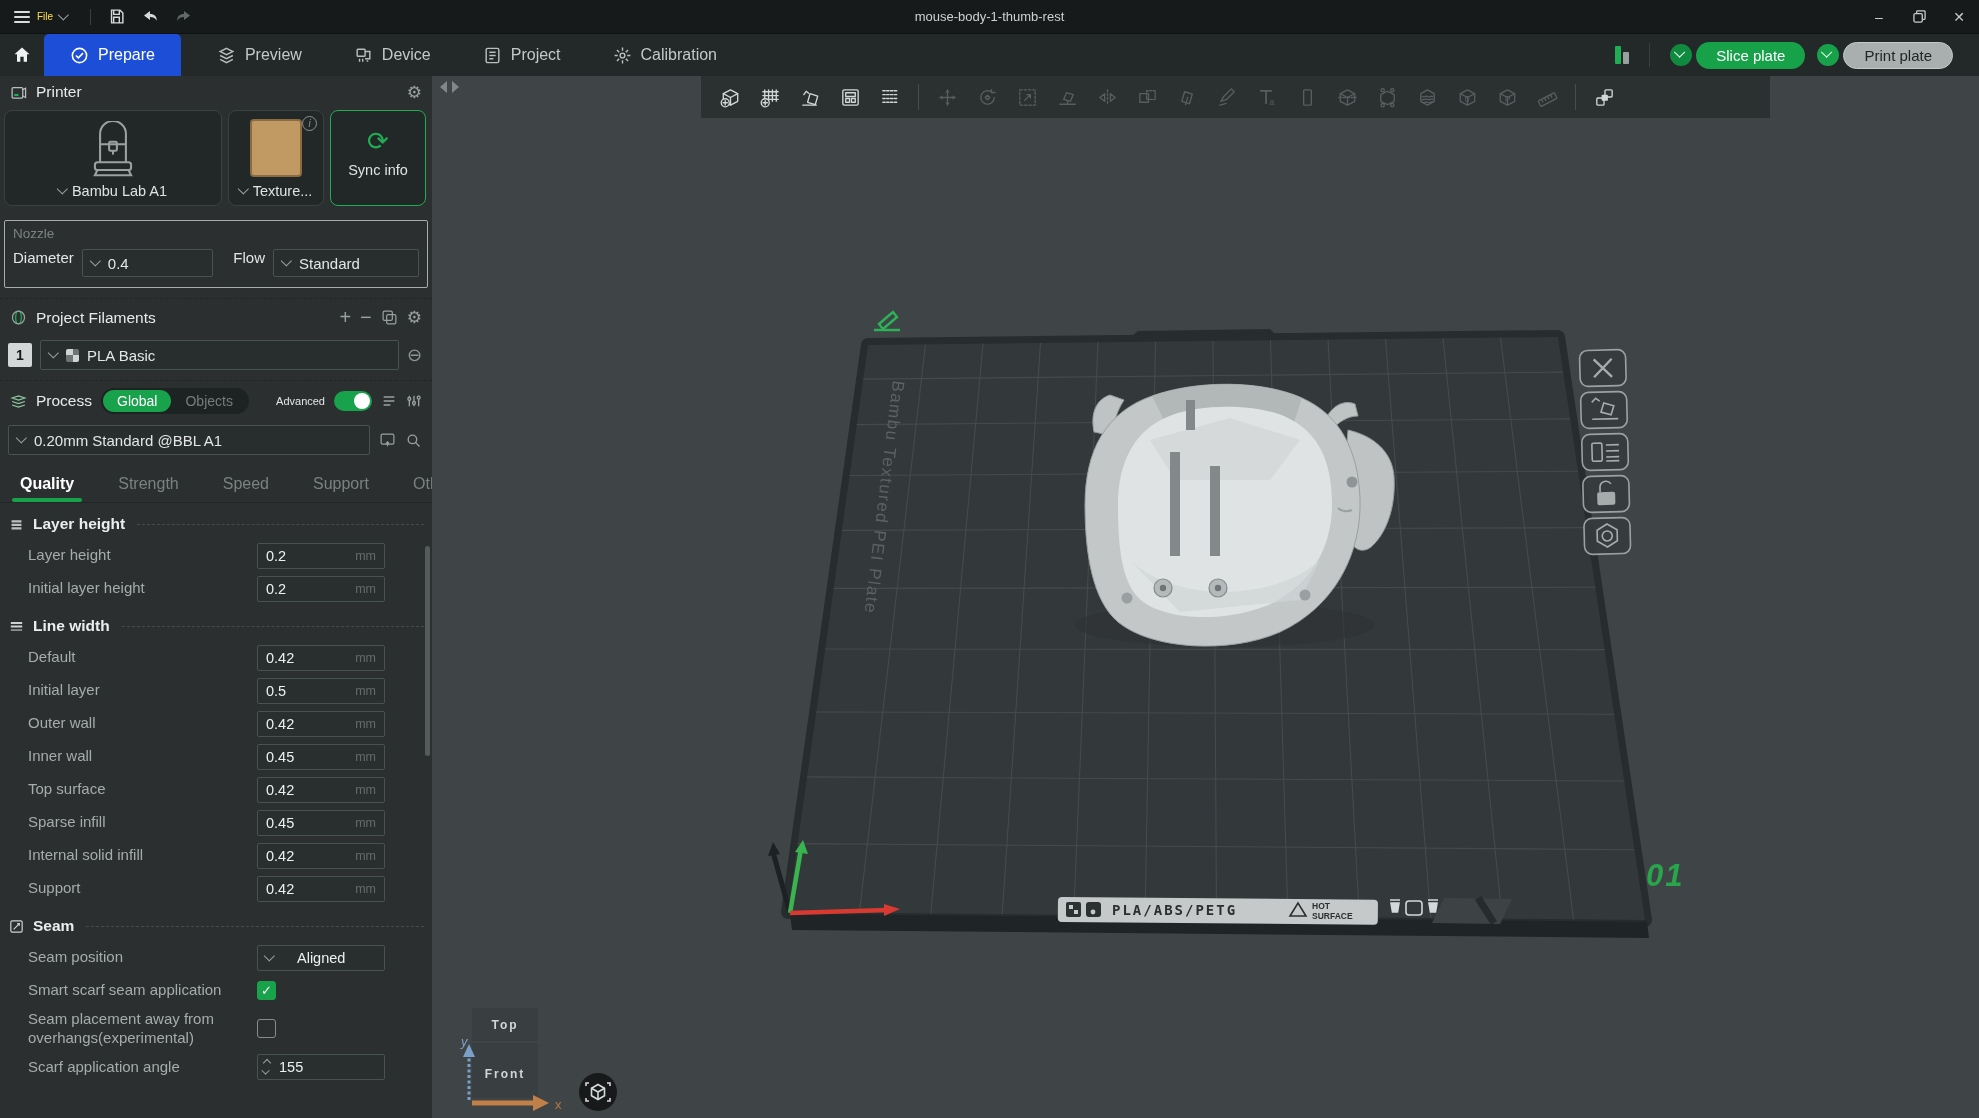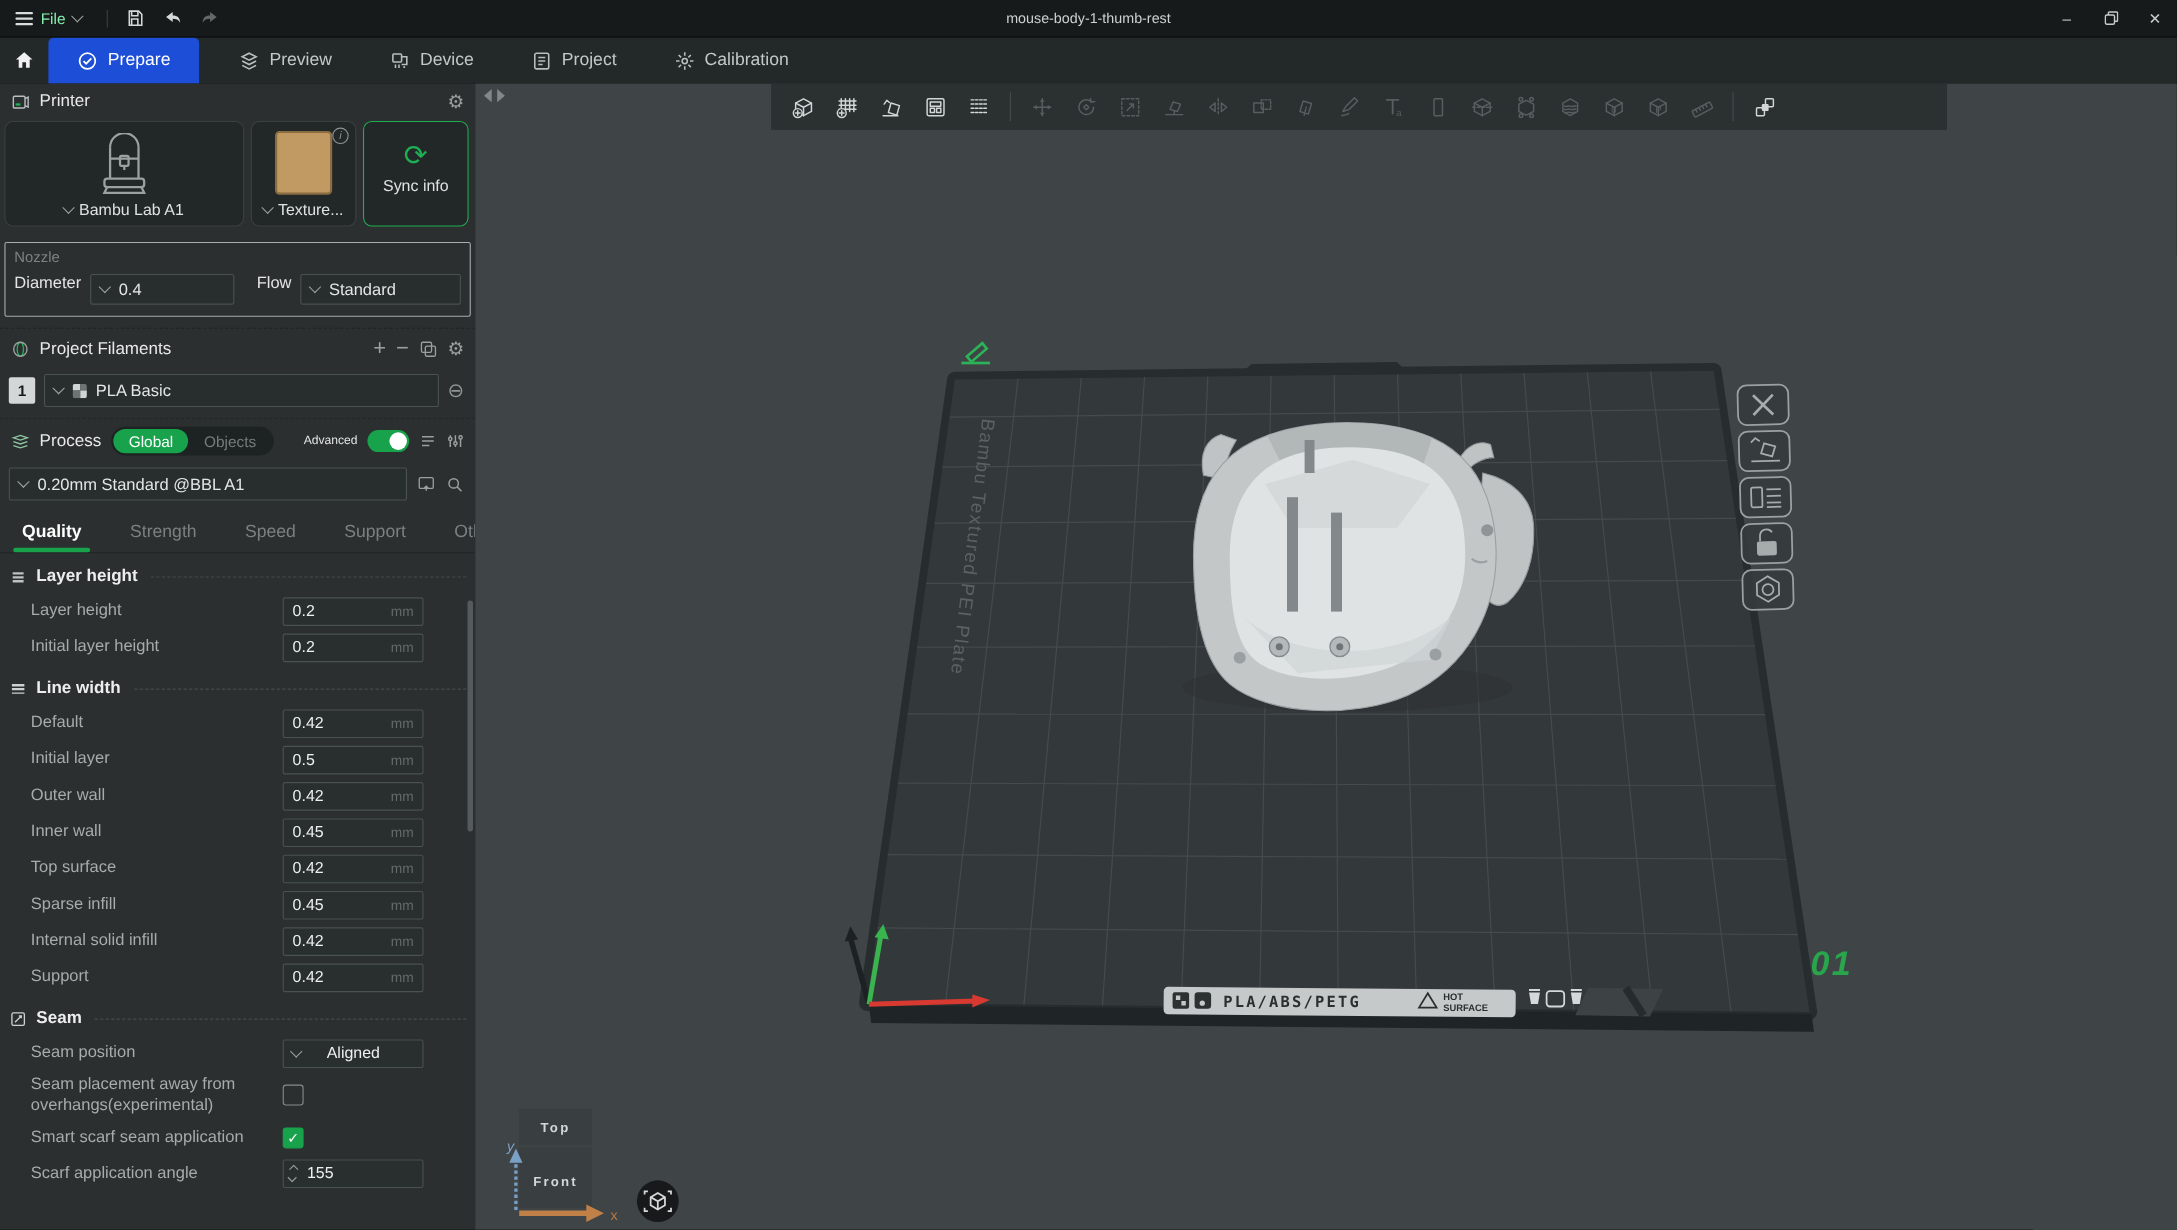--- a/index.html
+++ b/index.html
@@ -5,21 +5,21 @@
 *{margin:0;padding:0;box-sizing:border-box}
 html,body{width:1979px;height:1118px;overflow:hidden;background:#0f1313;font-family:"Liberation Sans",sans-serif}
 svg{display:block}
 .app{width:1979px;height:1118px;display:flex;flex-direction:column;color:#e6e8e8;font-size:15px}
 
 
 .titlebar{height:34px;background:#161a1a;display:flex;align-items:center;position:relative;flex:none;border-bottom:1px solid #0d1111}
 .menu-file{display:flex;align-items:center;gap:7px;padding:0 14px;height:100%;cursor:pointer}
 .burger{width:16px;display:flex;flex-direction:column;gap:3px}
 .burger i{height:2px;background:#d8dcdc;border-radius:1px}
-.menu-file .lbl{font-size:14px;color:#86efac}
+.menu-file .lbl{font-size:10px;color:#fde047}
 .chev{width:8px;height:8px;border-left:1.6px solid #9aa0a0;border-bottom:1.6px solid #9aa0a0;display:inline-block;transform:rotate(-45deg) translate(1px,-2px)}
 .tb-vsep{width:1px;height:16px;background:#3a4040;margin:0 8px}
 .tb-ibtn{width:34px;height:100%;display:flex;align-items:center;justify-content:center;color:#d5d9d9;cursor:pointer}
 .tb-ibtn.dim{color:#636969}
 .tb-title{position:absolute;left:0;right:0;text-align:center;font-size:13px;color:#cdd1d1;pointer-events:none}
 .win-group{margin-left:auto;display:flex;height:100%}
 .win-btn{width:40px;height:100%;display:flex;align-items:center;justify-content:center;color:#c7cbcb;font-size:14px;cursor:pointer}
 
 
 .tabbar{height:42px;background:#232828;display:flex;align-items:stretch;flex:none}
@@ -191,20 +191,39 @@
         </svg>
       <span>Project</span>
     </div>
     <div class="tab">
       <svg width="19" height="19" viewBox="0 0 24 24" fill="none" stroke="currentColor" stroke-width="1.8">
           <circle cx="12" cy="12" r="3"></circle>
           <path d="M12 2v4M12 18v4M2 12h4M18 12h4M5 5l2.8 2.8M16.2 16.2L19 19M19 5l-2.8 2.8M7.8 16.2L5 19"></path>
         </svg>
       <span>Calibration</span>
     </div>
+    <div class="tabbar-right">
+      <span class="plates-ic">
+        <i style="width:6px;height:18px"></i>
+        <i style="width:6px;height:12px;background:#9aa0a0"></i>
+      </span>
+      <span class="tb-vsep" style="height:24px"></span>
+      <div class="action-group">
+        <span class="chev-circle cc-dgreen">
+            <span class="chev"></span>
+          </span>
+        <span class="pill green">Slice plate</span>
+      </div>
+      <div class="action-group">
+        <span class="chev-circle cc-green">
+            <span class="chev"></span>
+          </span>
+        <span class="pill silver">Print plate</span>
+      </div>
+    </div>
   </div>
 
   <div class="main">
 
     <aside class="sidebar">
 
       <div class="sec-head" style="border-top:none">
         <svg width="17" height="17" viewBox="0 0 24 24" fill="none" stroke="#b9bebe" stroke-width="1.8">
             <rect x="3" y="5" width="15" height="15" rx="1.5"></rect>
             <path d="M18 8l4-2v13l-4-2"></path>
@@ -470,29 +489,29 @@
           <div class="srow">
             <span class="lbl">Seam position</span>
             <span class="ctl">
               <span class="sel-field">
                 <span class="chev"></span>
                 <span class="v">Aligned</span>
               </span>
             </span>
           </div>
           <div class="srow">
+            <span class="lbl">Smart scarf seam application</span>
+            <span class="ctl">
+              <span class="cb on">✓</span>
+            </span>
+          </div>
+          <div class="srow">
             <span class="lbl">Seam placement away from overhangs(experimental)</span>
             <span class="ctl">
               <span class="cb"></span>
-            </span>
-          </div>
-          <div class="srow">
-            <span class="lbl">Smart scarf seam application</span>
-            <span class="ctl">
-              <span class="cb on">✓</span>
             </span>
           </div>
           <div class="srow">
             <span class="lbl">Scarf application angle</span>
             <span class="ctl">
               <span class="spin-field">
                 <span class="spin-arrows">
                   <span class="chev up"></span>
                   <span class="chev dn"></span>
                 </span>

